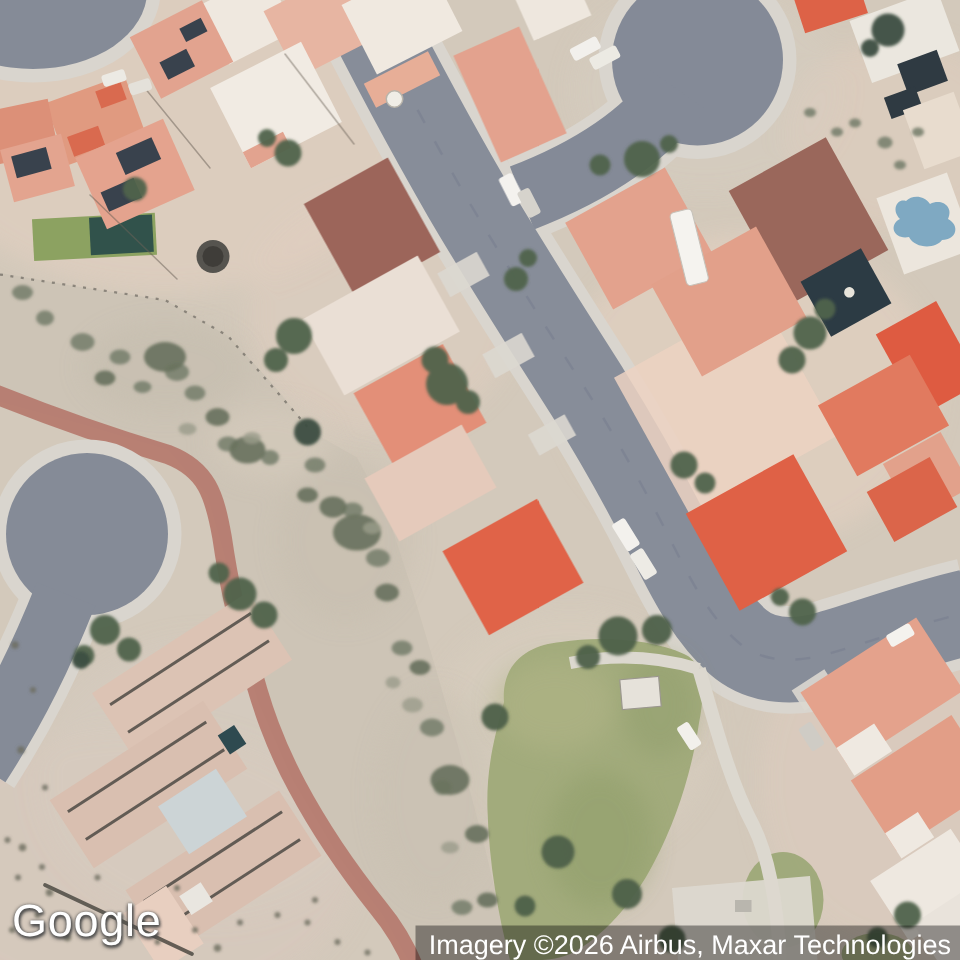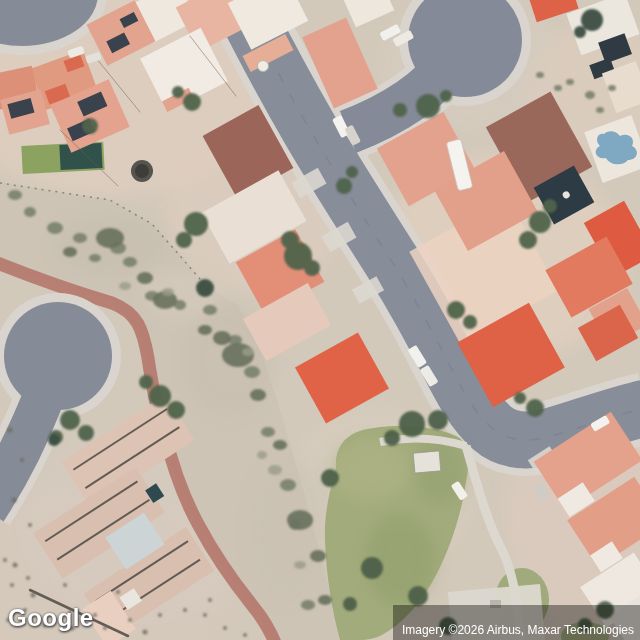--- a/index.html
+++ b/index.html
@@ -1,26 +1,26 @@
 <!DOCTYPE html>
 <html><head>
 <meta charset="utf-8">
 <style>
   html,body{margin:0;padding:0;background:#222;}
   .stage{position:relative;width:640px;height:640px;overflow:hidden;
          font-family:"Liberation Sans",sans-serif;background:#d3c9bb;}
   .stage svg{position:absolute;left:0;top:0;display:block;}
   .google-logo{position:absolute;left:8px;bottom:8px;color:#fff;
-    font-family:"Liberation Sans",sans-serif;font-size:24px;font-weight:bold;
+    font-family:"Liberation Sans",sans-serif;font-size:30px;font-weight:normal;
     letter-spacing:0.5px;
     text-shadow:0 1px 3px rgba(70,70,70,.95),0 0 2px rgba(100,100,100,.8),1px 1px 2px rgba(80,80,80,.9);
     cursor:pointer;user-select:none;}
   .attribution{position:absolute;right:0;bottom:0;height:19px;line-height:19px;
-    background:rgba(0,0,0,0.38);color:#fff;font-size:12px;
-    padding:16px 6px 0 9px;white-space:nowrap;}
+    background:rgba(0,0,0,0.38);color:#fff;font-size:18px;
+    padding:4px 6px 0 9px;white-space:nowrap;}
 </style>
 </head>
 <body>
 
 <div class="stage">
 <svg width="640" height="640" viewBox="0 0 640 640">
   <defs>
     <filter id="blur1" x="-30%" y="-30%" width="160%" height="160%">
           <feGaussianBlur stdDeviation="1.2"></feGaussianBlur>
         </filter>

